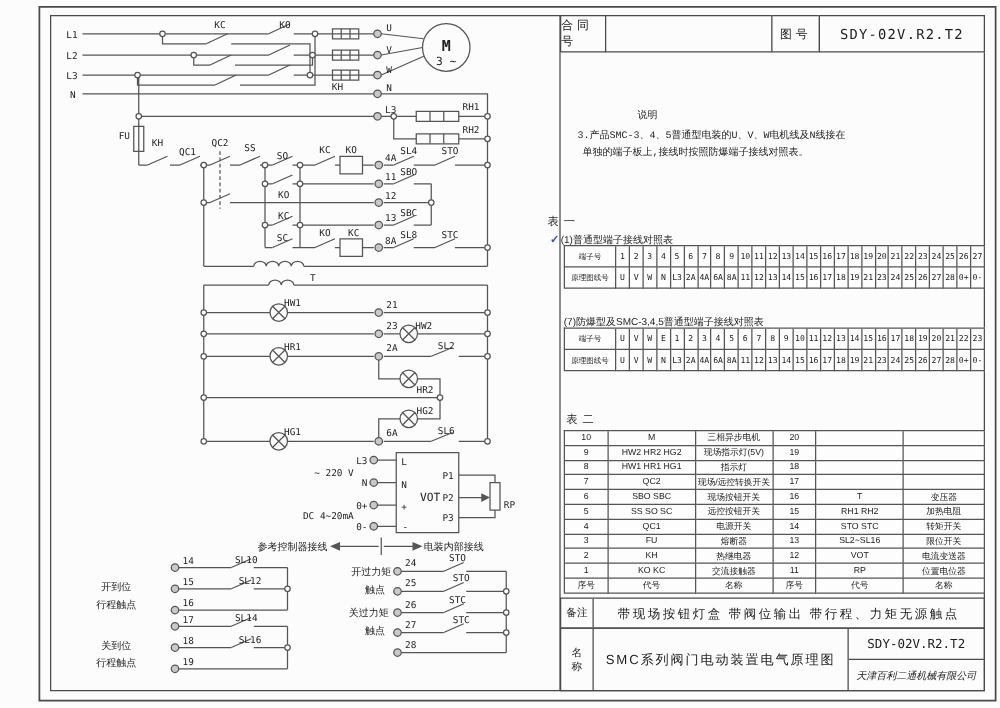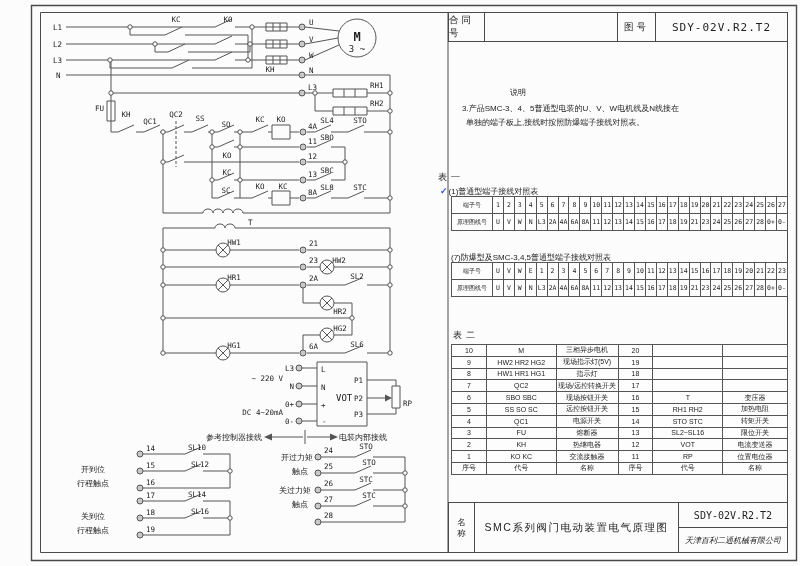--- a/index.html
+++ b/index.html
@@ -9,21 +9,21 @@
   #sch path,#sch rect,#sch line,#sch circle{vector-effect:non-scaling-stroke;}
   #sch text{font-family:"DejaVu Sans Mono",monospace;font-size:7.5px;fill:#222;}
   #sch text.cn{font-family:"Liberation Sans",sans-serif;font-size:8px;}
   #sch text.big{font-size:12px;font-weight:bold;}
   #sch text.med{font-size:9px;}
   .abs{position:absolute;box-sizing:border-box;}
   .hcell{position:absolute;box-sizing:border-box;border:1px solid #4a4a4a;
          display:flex;align-items:center;justify-content:center;background:#fcfcfc;}
   .lbl-cn{letter-spacing:3px;font-size:9.5px;}
   .mono{font-family:"DejaVu Sans Mono",monospace;}
-  .notes{font-size:8px;line-height:14.5px;white-space:nowrap;}
+  .notes{font-size:8px;line-height:14.5px;white-space:nowrap;font-family:Liberation Mono, monospace;}
   .notes .t{margin-left:48px;margin-bottom:1px;}
   .notes .ind{margin-left:4px;}
   .sec-title{font-size:8px;white-space:nowrap;}
   .check{font-weight:bold;font-size:9px;margin-right:1px;}
   .tt{display:flex;flex-direction:column;border-left:1px solid #555;border-top:1px solid #555;background:#fdfdfd;}
   .tt-row{display:flex;height:17px;}
   .tt-label{width:40px;flex:none;font-size:6px;display:flex;align-items:center;justify-content:center;
             border-right:1px solid #555;border-bottom:1px solid #555;}
   .tt-cell{flex:1;display:flex;align-items:center;justify-content:center;
            font-family:"DejaVu Sans Mono",monospace;font-size:6.5px;
@@ -501,20 +501,24 @@
       <div class="ct-row">
         <div class="ct-cell" style="width: 35px;">序号</div>
         <div class="ct-cell" style="width: 70px;">代号</div>
         <div class="ct-cell" style="width: 62px;">名称</div>
         <div class="ct-cell" style="width: 35px;">序号</div>
         <div class="ct-cell" style="width: 70px;">代号</div>
         <div class="ct-cell" style="width: 65px;">名称</div>
       </div>
     </div>
 
+  <div class="abs remark" style="left:448px;top:478px;width:340px;height:25px;">
+    <div class="rl">备注</div>
+    <div class="rt">带现场按钮灯盒  带阀位输出  带行程、力矩无源触点</div>
+  </div>
 
   <div class="abs tb" style="left:448px;top:502px;width:340px;height:51px;">
     <div class="nl">
       <span>名</span>
       <span>称</span>
     </div>
     <div class="nm">SMC系列阀门电动装置电气原理图</div>
     <div class="rcol">
       <div class="dn mono">SDY-02V.R2.T2</div>
       <div class="co">天津百利二通机械有限公司</div>

